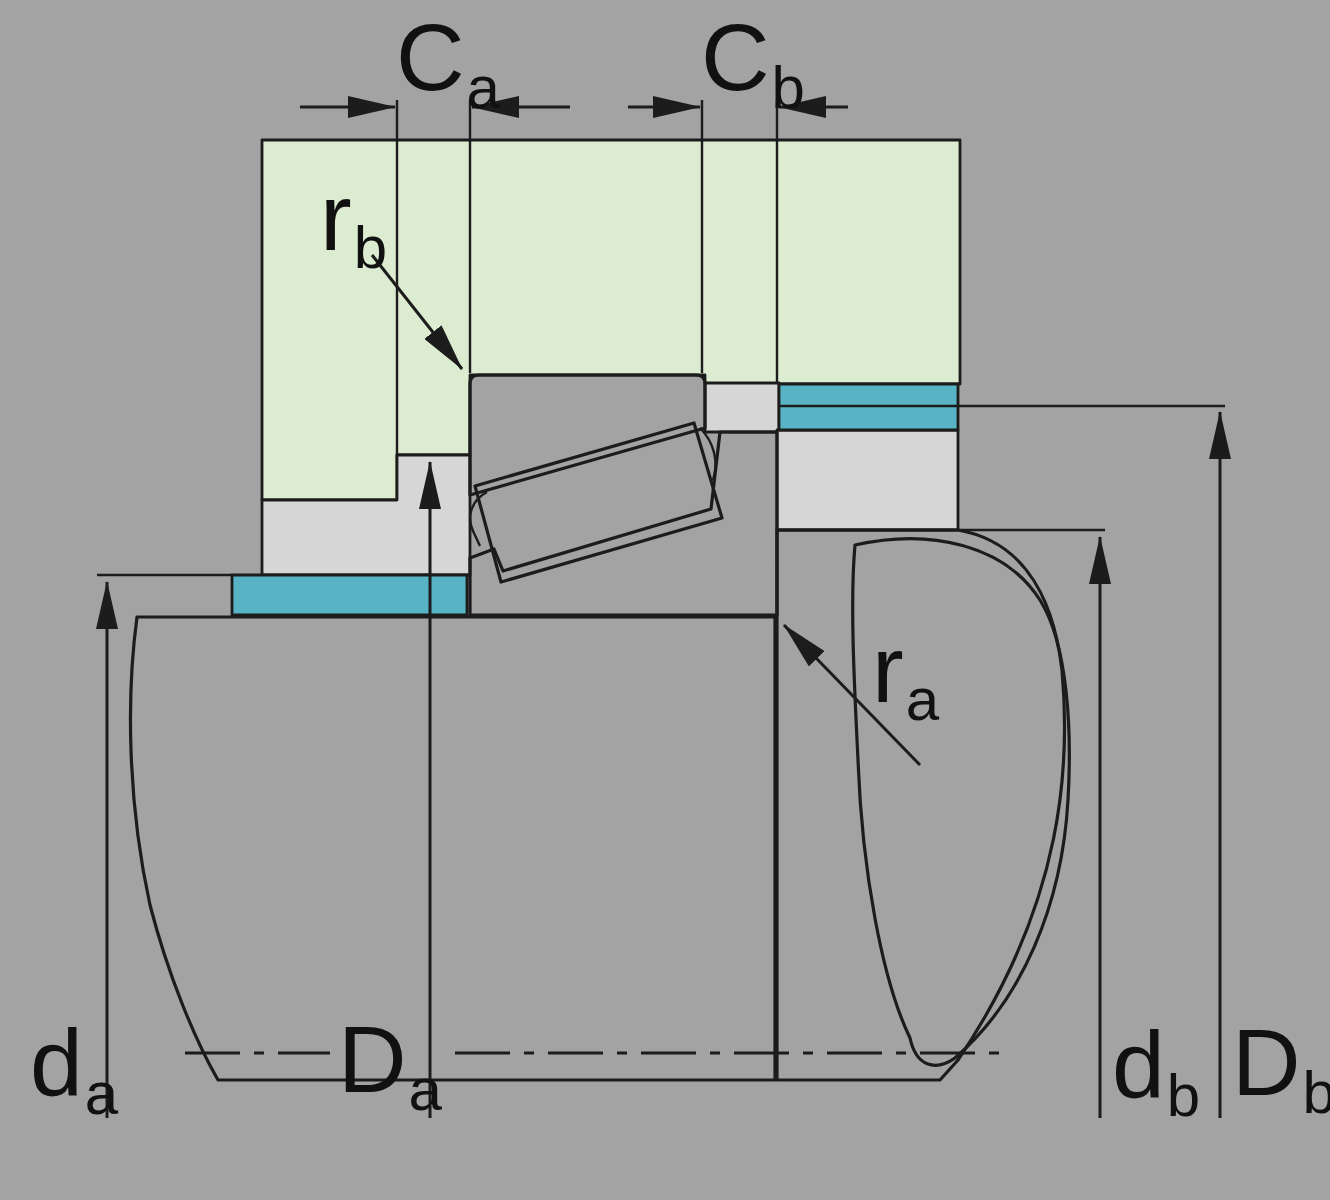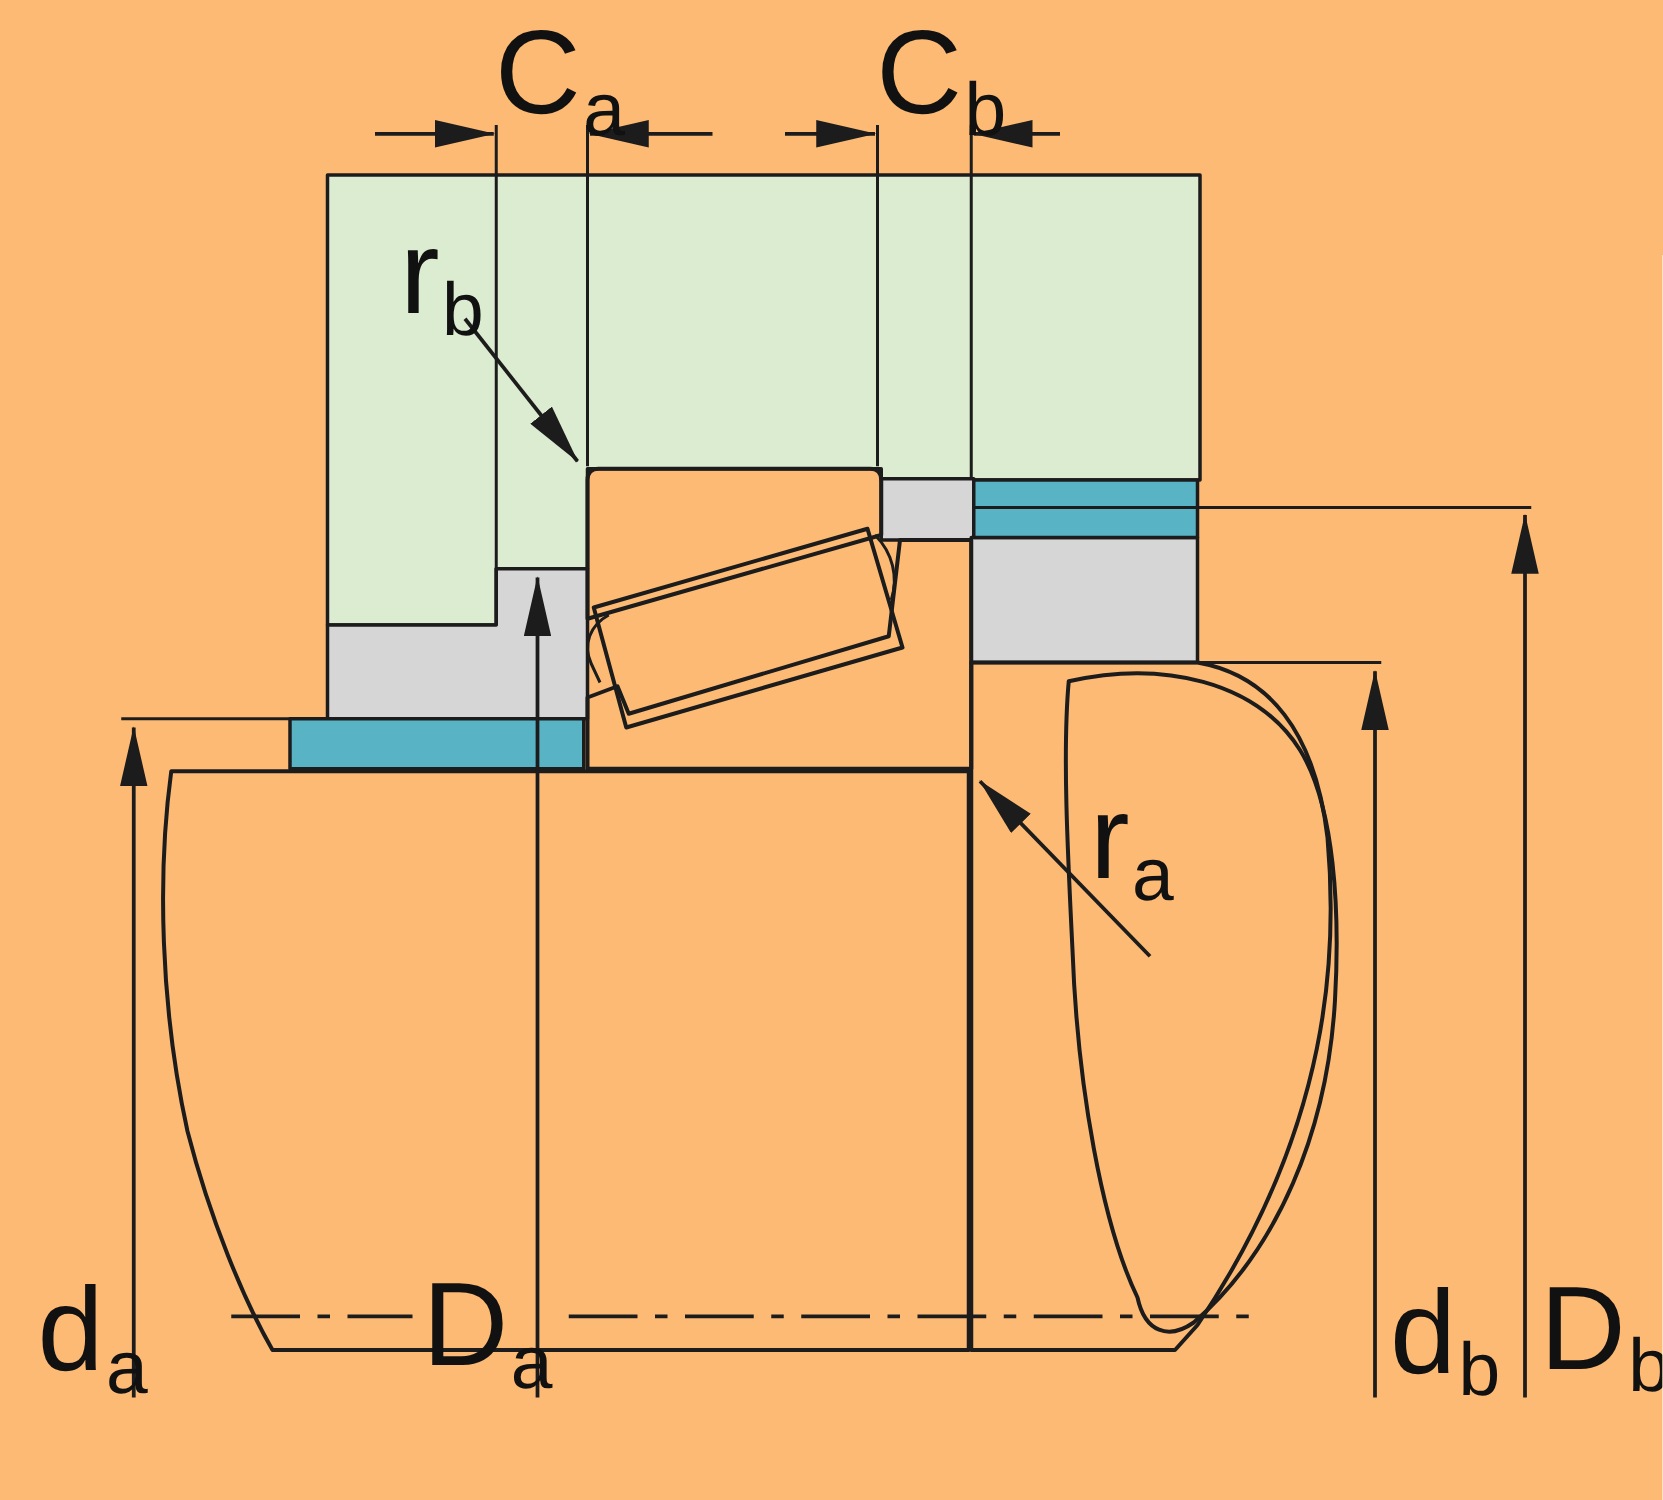--- a/index.html
+++ b/index.html
@@ -1,16 +1,16 @@
 <!DOCTYPE html>
 <html><head>
 <meta charset="utf-8">
 <style>
   html,body{margin:0;padding:0;background:#ffffff;}
-  .stage{position:relative;width:1330px;height:1200px;background:#fdba74;overflow:hidden;
+  .stage{position:relative;width:1330px;height:1200px;background:#a3a3a3;overflow:hidden;
          font-family:"Liberation Sans", sans-serif;}
   svg{position:absolute;left:0;top:0;}
   .ln{stroke:#1c1c1c;stroke-width:3.2;fill:none;stroke-linejoin:round;stroke-linecap:butt;}
   .thin{stroke:#1c1c1c;stroke-width:2.4;fill:none;}
   .dim{stroke:#1c1c1c;stroke-width:3;fill:none;}
   .dashdot{stroke:#1c1c1c;stroke-width:3;fill:none;stroke-dasharray:55 14 10 14;}
   .shape{stroke:#1c1c1c;stroke-width:2.8;stroke-linejoin:round;}
   .lbl{font-size:95px;fill:#111;}
   .sub{font-size:60px;}
   .arrfill{fill:#1c1c1c;}

